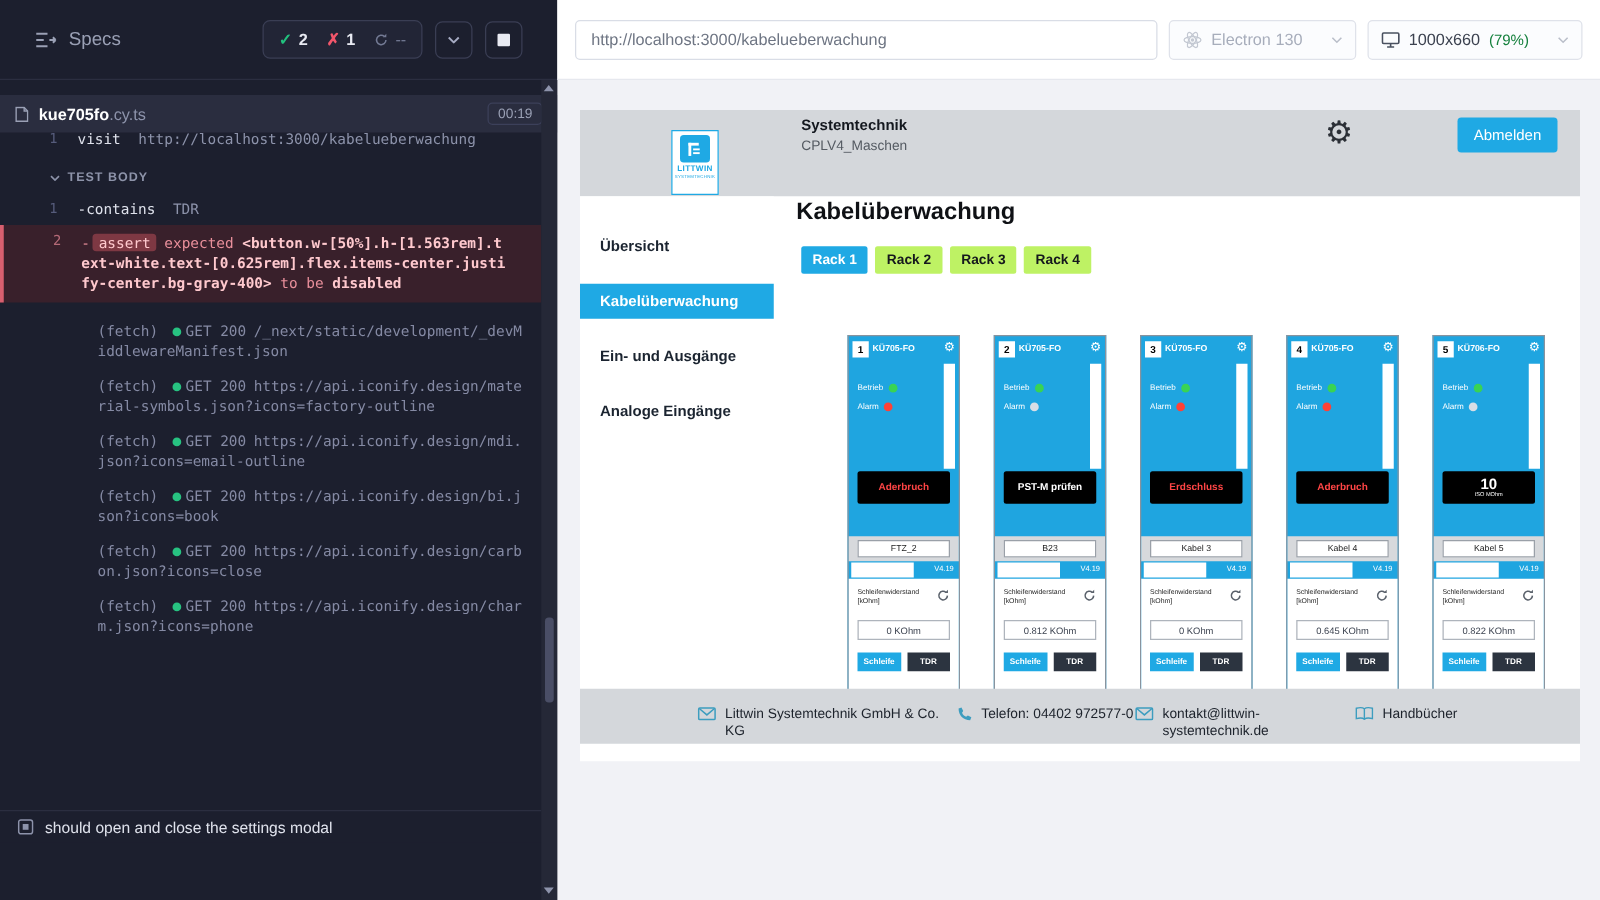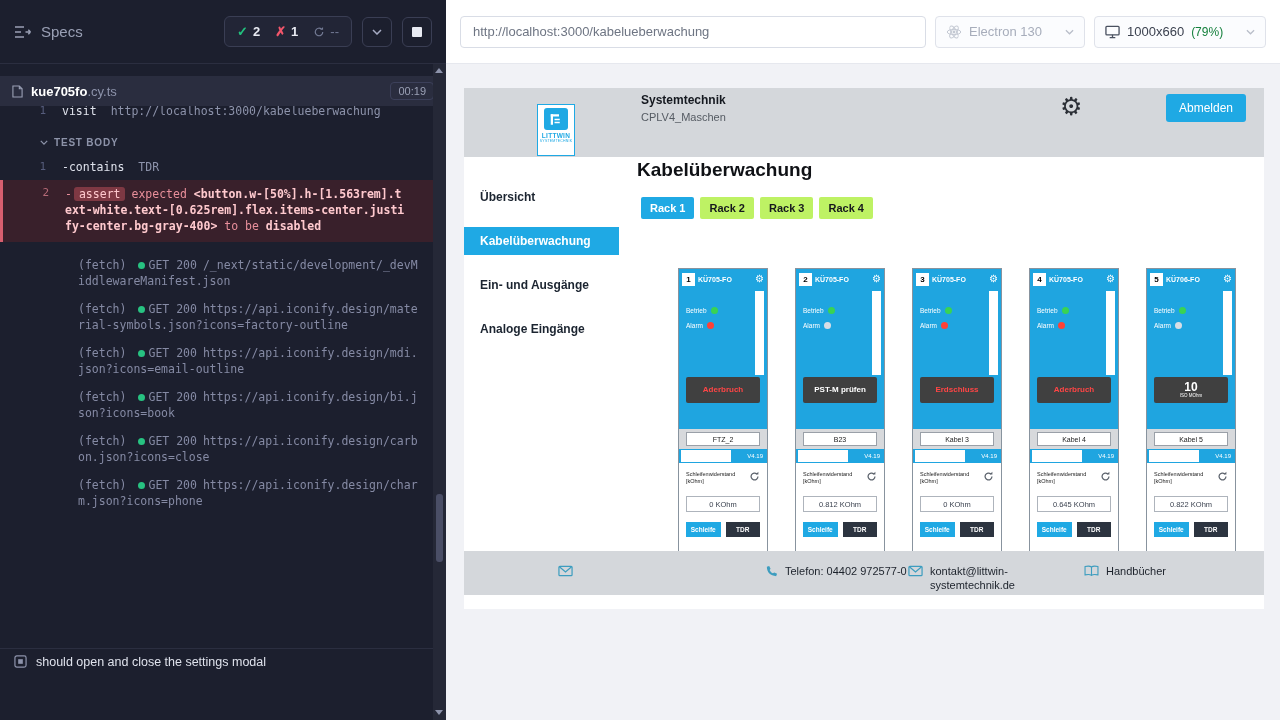--- a/index.html
+++ b/index.html
@@ -2,21 +2,21 @@
 <html><head>
 <meta charset="utf-8">
 <style>
   *{margin:0;padding:0;box-sizing:border-box}
   html,body{width:1280px;height:720px;overflow:hidden}
   body{font-family:"Liberation Sans",sans-serif;background:#eceef4;position:relative}
   svg{display:block}
 
   
   #cy{position:absolute;left:0;top:0;width:446px;height:720px;background:#1c1f2e;color:#c8cbd8}
-  .cy-header{height:64px;display:flex;align-items:center;padding:0 14px;border-bottom:1px solid #2b2e40}
+  .cy-header{height:64px;display:flex;align-items:center;padding:0 28px;border-bottom:1px solid #2b2e40}
   .menu-ic{color:#9aa0b5;margin-right:9px}
   .specs-label{color:#9aa0b5;font-size:15px}
   .cy-stats{margin-left:auto;display:flex;align-items:center;gap:15px;border:1px solid #3a3e54;background:#222536;border-radius:6px;padding:7px 12px;font-size:13px}
   .stat{display:flex;align-items:center;gap:5px}
   .ic-check{color:#22c17e;font-weight:700}
   .ic-x{color:#f2566b;font-weight:700}
   .stat b{color:#e8eaf2;font-weight:700}
   .stat .dim{color:#737a94;font-weight:400}
   .ic-refresh{color:#737a94}
   .cy-btn{width:30px;height:30px;border:1px solid #3a3e54;border-radius:6px;display:flex;align-items:center;justify-content:center;margin-left:10px;color:#a6abc3;background:transparent}
@@ -103,21 +103,21 @@
   .c-gear{margin-left:auto;color:#fff;font-size:10px;line-height:1}
   .c-ind{height:88px;position:relative}
   .strip{position:absolute;top:2px;right:3px;width:9px;height:84px;background:#fff}
   .c-led{position:absolute;left:7px;display:flex;align-items:center;gap:4px;font-size:6.5px;color:#fff}
   .c-led.r1{top:18px}
   .c-led.r2{top:33px}
   .led{width:7px;height:7px;border-radius:50%}
   .dot-green{background:#39d353}
   .dot-red{background:#ff4136}
   .dot-off{background:#d8dee5}
-  .c-status{height:26px;margin:0 7px;background:#404040;border-radius:2px;display:flex;flex-direction:column;align-items:center;justify-content:center;font-size:8px;font-weight:700;line-height:1.1}
+  .c-status{height:26px;margin:0 7px;background:#000000;border-radius:2px;display:flex;flex-direction:column;align-items:center;justify-content:center;font-size:8px;font-weight:700;line-height:1.1}
   .c-status .st.big{font-size:12px}
   .st-sub{display:none;font-size:4.5px;color:#fff;font-weight:400}
   .c-gap{height:26px}
   .c-name{height:20px;background:#d7d9dc;display:flex;align-items:center;justify-content:center}
   .c-name-field{width:74px;height:14px;background:#fff;border:1px solid #9aa0a8;font-size:7px;color:#222;display:flex;align-items:center;justify-content:center}
   .c-ver{height:14px;display:flex;align-items:center}
   .c-ver-box{width:50px;height:12px;background:#fff;margin-left:2px}
   .c-ver-label{margin-left:auto;padding-right:4px;font-size:6px;color:#fff}
   .c-body{flex:1;background:#fff;padding:8px 7px 0}
   .c-res{display:flex;justify-content:space-between;align-items:flex-start}
@@ -575,20 +575,21 @@
     </div>
 
     <div class="app-footer" id="foot-items">
         <div class="f-item f0">
     <span class="f-icon">
             <svg width="15" height="12" viewBox="0 0 16 12">
               <rect x="1" y="1" width="14" height="10" rx="1" fill="none" stroke="currentColor" stroke-width="1.3"></rect>
               <path d="M1.5 1.5L8 7l6.5-5.5" fill="none" stroke="currentColor" stroke-width="1.3"></path>
             </svg>
           </span>
+    <span class="f-text">Littwin Systemtechnik GmbH &amp; Co. KG</span>
   </div>
         <div class="f-item f1">
     <span class="f-icon">
             <svg width="13" height="13" viewBox="0 0 14 14">
               <path d="M2 2c0 6 4 10 10 10l1-2.5-3-1.5-1.5 1C6.7 8.2 5.8 7.3 5 5.5l1-1.5L4.5 1z" fill="currentColor"></path>
             </svg>
           </span>
     <span class="f-text">Telefon: 04402 972577-0</span>
   </div>
         <div class="f-item f2">

